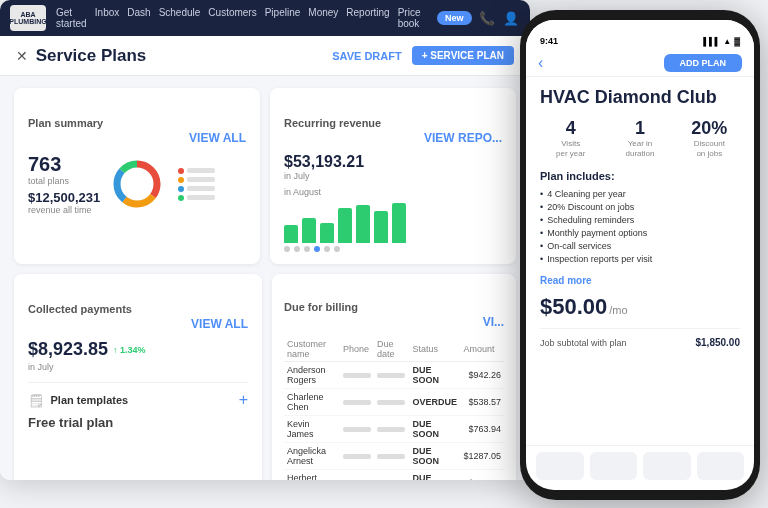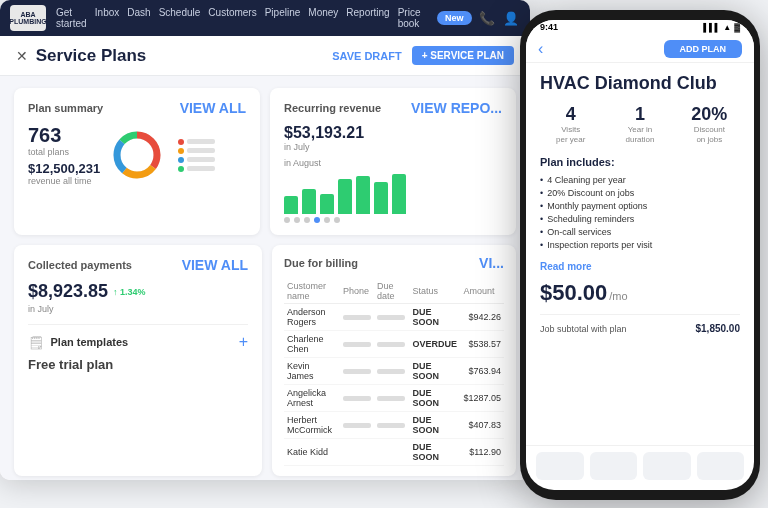--- a/index.html
+++ b/index.html
@@ -151,23 +151,24 @@
       align-items: center;
       margin-bottom: 8px;
     }
     .card-title {
       font-size: 11px;
       font-weight: 600;
       color: #555;
     }
     .view-all-link {
       color: #4f8ef7;
-      font-size: 14px;
+      font-size: 12px;
       font-weight: 600;
       cursor: pointer;
+      margin-top: 31px;
     }
 
     
     .plan-summary-card {
       width: 48%;
     }
     .plan-summary-body {
       display: flex;
       align-items: center;
       gap: 10px;
@@ -398,21 +399,21 @@
     .phone-screen {
       background: #fff;
       border-radius: 28px;
       height: 100%;
       overflow: hidden;
       display: flex;
       flex-direction: column;
     }
     .phone-status-bar {
       background: #fff;
-      padding: 2px 14px 2px;
+      padding: 16px 14px 2px;
       display: flex;
       justify-content: space-between;
       align-items: center;
       font-size: 9px;
       font-weight: 700;
     }
     .status-time { color: #000; }
     .status-icons { display: flex; gap: 3px; align-items: center; color: #000; font-size: 8px; }
 
     .phone-nav {
@@ -784,22 +785,22 @@
           <div class="stat-value">20%</div>
           <div class="stat-label">Discount<br>on jobs</div>
         </div>
       </div>
 
       <div class="plan-includes">
         <div class="plan-includes-title">Plan includes:</div>
         <ul id="plan-includes-list">
             <li>4 Cleaning per year</li>
             <li>20% Discount on jobs</li>
+            <li>Scheduling reminders</li>
             <li>Monthly payment options</li>
-            <li>Scheduling reminders</li>
             <li>On-call services</li>
             <li>Inspection reports per visit</li>
           </ul>
       </div>
 
       <div class="read-more">Read more</div>
 
       <div class="price-row">
         <span class="price-amount">$50.00</span>
         <span class="price-period">/mo</span>

